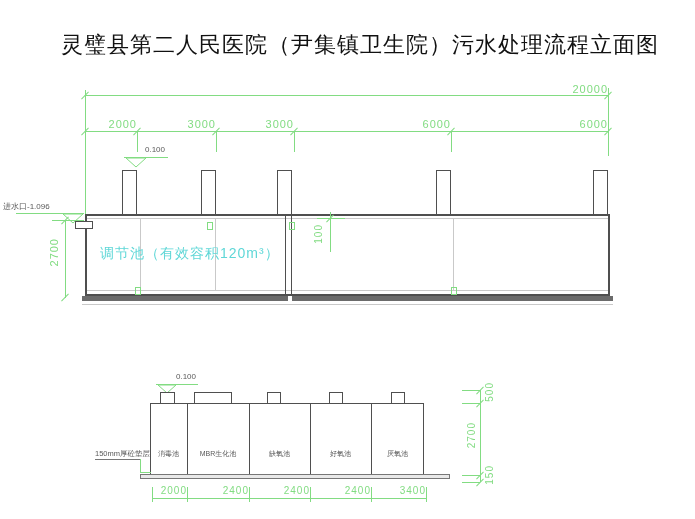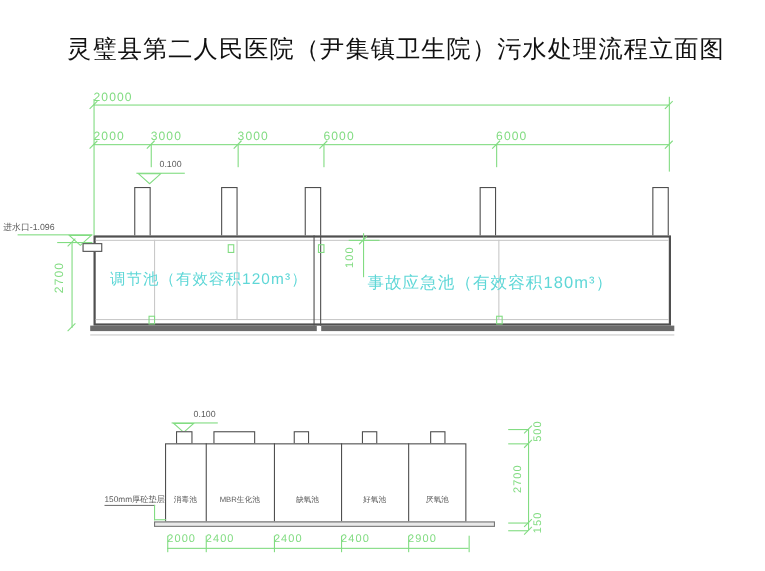--- a/index.html
+++ b/index.html
@@ -13,21 +13,21 @@
   #canvas{position:relative;width:695px;height:519px;background:#ffffff;overflow:hidden;
           font-family:"Liberation Sans",sans-serif;padding-left:44px;}
   .abs{position:absolute;}
   .hl{position:absolute;height:1px;background:var(--g);}
   .vl{position:absolute;width:1px;background:var(--g);}
   .hld{position:absolute;height:1px;background:var(--dk);}
   .vld{position:absolute;width:1px;background:var(--dk);}
   .hll{position:absolute;height:1px;background:var(--lt);}
   .vll{position:absolute;width:1px;background:var(--lt);}
   .tick{position:absolute;width:10px;height:1px;background:var(--g);transform:rotate(-45deg);}
-  .dimtext{position:absolute;color:var(--g);font-size:11px;letter-spacing:1px;text-align:left;white-space:nowrap;}
+  .dimtext{position:absolute;color:var(--g);font-size:11px;letter-spacing:1px;text-align:right;white-space:nowrap;}
   .dimtext.sm{font-size:10px;}
   .vtext{position:absolute;color:var(--g);font-size:11px;letter-spacing:1px;white-space:nowrap;
          writing-mode:vertical-rl;transform:rotate(180deg);}
   .small{position:absolute;color:var(--tx);font-size:8px;white-space:nowrap;}
   .tiny{position:absolute;color:var(--tx);font-size:7px;text-align:center;white-space:nowrap;overflow:hidden;}
   .cyan{position:absolute;color:var(--c);white-space:nowrap;letter-spacing:1px;}
   .post{position:absolute;background:#fff;border:1.5px solid var(--dk);box-sizing:border-box;}
   .hatch{position:absolute;background:#fff;border:1px solid var(--dk);box-sizing:border-box;}
   .sq{position:absolute;width:6px;height:8px;border:1px solid var(--g);box-sizing:border-box;}
   #title{position:absolute;left:30px;top:30px;width:660px;text-align:center;color:#111;
@@ -86,21 +86,20 @@
   <div class="vll" style="left:453px;top:218px;height:72px;"></div>
   <div class="abs" style="left:82px;top:296px;width:206px;height:5px;background:#6b6b6b;"></div>
   <div class="abs" style="left:292px;top:296px;width:321px;height:5px;background:#6b6b6b;"></div>
   <div class="hll" style="left:82px;top:304px;width:531px;"></div>
   <div class="sq" style="left:207px;top:222px;"></div>
   <div class="sq" style="left:289px;top:222px;"></div>
   <div class="sq" style="left:135px;top:287px;"></div>
   <div class="sq" style="left:451px;top:287px;"></div>
 
   <div class="cyan" style="left:100px;top:245px;font-size:14px;">调节池（有效容积120m³）</div>
-  <div class="cyan" style="left:334px;top:248px;font-size:15px;">事故应急池（有效容积180m³）</div>
 
   <div class="small" style="left:3px;top:201px;">进水口-1.096</div>
   <div class="hl" style="left:16px;top:213px;width:68px;"></div>
   <svg class="abs" style="left:62px;top:213px;" width="22" height="11">
     <path d="M1 1 L21 1 L11 10 Z" fill="none" stroke="#82dc82" stroke-width="1"></path>
   </svg>
   <div class="abs" style="left:75px;top:221px;width:18px;height:8px;border:1px solid var(--dk);box-sizing:border-box;background:#fff;"></div>
   <div class="hl" style="left:52px;top:220px;width:32px;"></div>
   <div class="vl" style="left:65px;top:220px;height:78px;"></div>
   <div class="tick" style="left:60px;top:220px;"></div>
@@ -146,21 +145,21 @@
   <div class="vl" style="left:152px;top:487px;height:15px;"></div>
   <div class="vl" style="left:187px;top:487px;height:15px;"></div>
   <div class="vl" style="left:249px;top:487px;height:15px;"></div>
   <div class="vl" style="left:310px;top:487px;height:15px;"></div>
   <div class="vl" style="left:371px;top:487px;height:15px;"></div>
   <div class="vl" style="left:426px;top:487px;height:15px;"></div>
   <div class="dimtext sm" style="left:152px;top:485px;width:35px;">2000</div>
   <div class="dimtext sm" style="left:187px;top:485px;width:62px;">2400</div>
   <div class="dimtext sm" style="left:249px;top:485px;width:61px;">2400</div>
   <div class="dimtext sm" style="left:310px;top:485px;width:61px;">2400</div>
-  <div class="dimtext sm" style="left:371px;top:485px;width:55px;">2900</div>
+  <div class="dimtext sm" style="left:371px;top:485px;width:55px;">3400</div>
 
   <div class="vl" style="left:480px;top:390px;height:92px;"></div>
   <div class="hl" style="left:462px;top:390px;width:18px;"></div>
   <div class="hl" style="left:462px;top:403px;width:18px;"></div>
   <div class="hl" style="left:462px;top:475px;width:18px;"></div>
   <div class="hl" style="left:462px;top:482px;width:18px;"></div>
   <div class="tick" style="left:475px;top:390px;"></div>
   <div class="tick" style="left:475px;top:403px;"></div>
   <div class="tick" style="left:475px;top:475px;"></div>
   <div class="tick" style="left:475px;top:482px;"></div>

